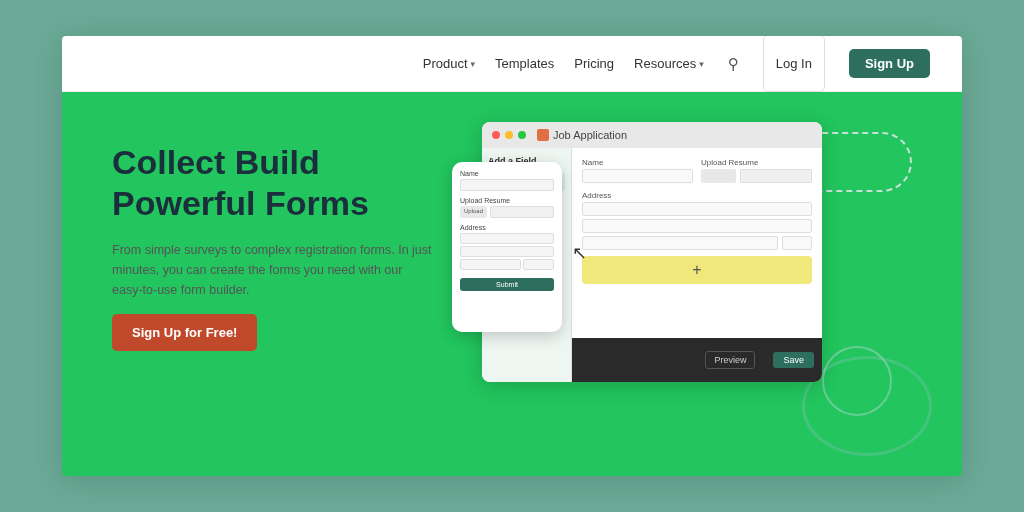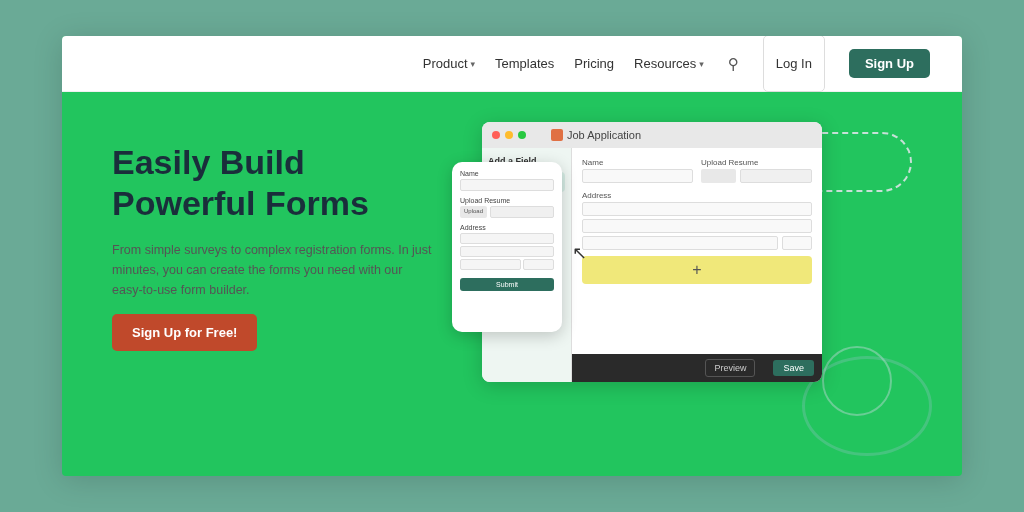--- a/index.html
+++ b/index.html
@@ -155,21 +155,21 @@
       width: 8px;
       height: 8px;
       border-radius: 50%;
     }
     .win-dot.red { background: #ff5f57; }
     .win-dot.yellow { background: #febc2e; }
     .win-dot.green { background: #28c840; }
     .form-window-title {
       font-size: 11px;
       color: #444;
-      margin-left: 20px;
+      margin-left: 6px;
       display: flex;
       align-items: center;
       gap: 4px;
     }
     .form-icon {
       width: 12px;
       height: 12px;
       background: #e07043;
       border-radius: 2px;
       display: inline-block;
@@ -286,21 +286,21 @@
       display: flex;
       align-items: center;
       justify-content: center;
       margin-top: 6px;
       font-size: 16px;
       color: #555;
       cursor: pointer;
     }
     .form-footer {
       background: #2a2a2a;
-      height: 28px;
+      height: 44px;
       display: flex;
       align-items: center;
       justify-content: flex-end;
       padding: 0 8px;
       gap: 6px;
     }
     .footer-preview-btn {
       font-size: 9px;
       color: #ccc;
       padding: 3px 8px;
@@ -446,21 +446,21 @@
     </div>
     <span class="nav-search">⚲</span>
     <span class="nav-login">Log In</span>
     <span class="nav-signup">Sign Up</span>
   </nav>
 
   <div class="content">
 
     <div class="left-col">
       <h1 class="hero-title">
-        <span>Easily Build</span><br>
+        <span>Collect Build</span><br>
         <span>Powerful Forms</span>
       </h1>
       <p class="hero-desc">From simple surveys to complex registration forms. In just minutes, you can create the forms you need with our easy-to-use form builder.</p>
       <div class="cta-button">Sign Up for Free!</div>
     </div>
 
     <div class="right-col">
 
       <div class="deco-dashed"></div>
       <div class="deco-teal-shape"></div>

